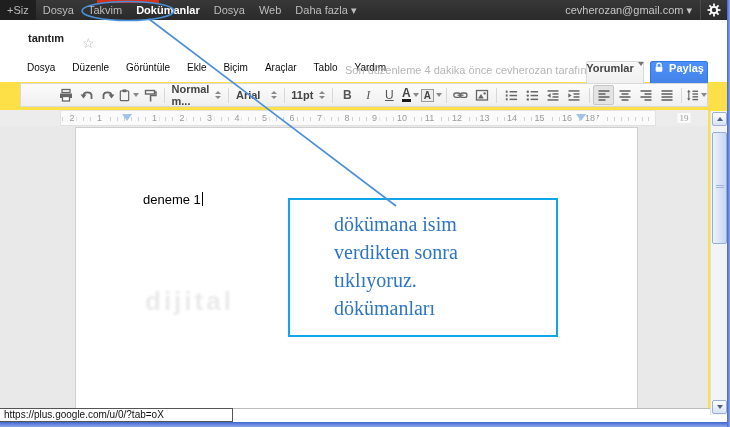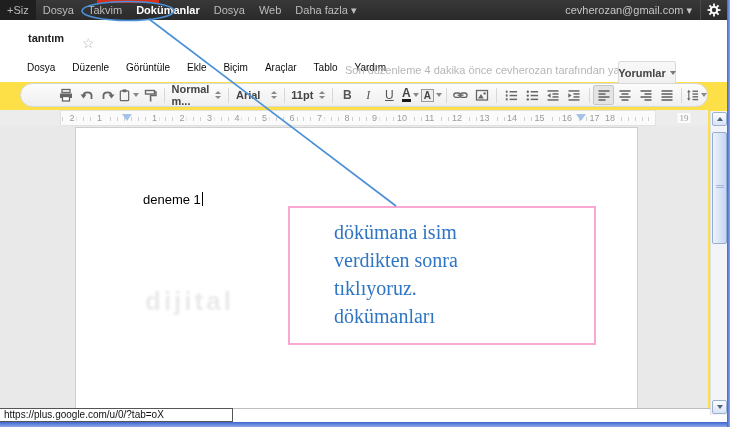--- a/index.html
+++ b/index.html
@@ -21,31 +21,31 @@
   .red-strip { position:absolute; left:97px; top:0; width:62px; height:3px; background:#d6301d; z-index:8; }
 
   
   .header { position:absolute; left:0; top:20px; width:730px; height:62px; background:#fff; }
   .doc-title { position:absolute; left:28px; top:12px; font-size:11px; font-weight:bold; color:#222; }
   .star { position:absolute; left:82px; top:15px; font-size:14px; color:#b5b5b5; cursor:pointer; }
   .menubar { position:absolute; left:27px; top:42px; display:flex; gap:17px; font-size:10px; color:#0a0a0a; }
   .menu-item { cursor:pointer; }
   .last-edit { position:absolute; left:345px; top:44px; font-size:11px; color:#b6b6b6; }
   .btn { position:absolute; top:41px; height:24px; border-radius:2px; font-size:11px; font-weight:bold;
-         display:flex; align-items:center; justify-content:center; cursor:pointer;margin-left:32px; }
+         display:flex; align-items:flex-start; justify-content:center; cursor:pointer; }
   .comments-btn { left:586px; width:58px; background:linear-gradient(#f8f8f8,#f0f0f0);
                   border:1px solid #dadada; color:#444; gap:4px; }
   .caret-down { width:0; height:0; border-left:3px solid transparent; border-right:3px solid transparent;
                 border-top:4px solid #777; display:inline-block; }
   .share-btn { left:650px; width:58px; background:linear-gradient(#4d90fe,#4382e6);
                border:1px solid #3079ed; color:#fff; gap:5px; }
 
   
   .toolbar { position:absolute; left:20px; top:83px; width:688px; height:24px;
-             border:1px solid #d9d9d9; border-radius:12px; background:linear-gradient(#fcfcfc,#efefef);
+             border:1px solid #d9d9d9; border-radius:0; background:linear-gradient(#fcfcfc,#efefef);
              display:flex; align-items:center; padding-left:34px; }
   .tbtn { height:20px; min-width:21px; display:flex; align-items:center; justify-content:center;
           border-radius:2px; color:#555; cursor:pointer; font-size:12px; }
   .tbtn.pressed { background:#e4e4e4; border:1px solid #c6c6c6; }
   .tsep { width:1px; height:15px; background:#d8d8d8; margin:0 4px; }
   .tdrop { display:flex; align-items:center; gap:6px; font-size:11px; font-weight:bold; color:#444;
            cursor:pointer; padding:0 3px; }
   .spin { display:inline-flex; flex-direction:column; gap:2px; }
   .spin i { display:block; width:0; height:0; border-left:3px solid transparent; border-right:3px solid transparent; }
   .spin .up { border-bottom:3px solid #888; }
@@ -72,22 +72,22 @@
   
   .canvas { position:absolute; left:0; top:126px; width:708px; height:282px; background:#e9e9e9; }
   .page { position:absolute; left:75px; top:1px; width:563px; height:281px; background:#fff;
           border:1px solid #cfcfcf; border-bottom:none; cursor:text; }
   .doc-text { position:absolute; left:67px; top:64px; font-size:13px; color:#000; }
   .cursor { display:inline-block; width:1px; height:14px; background:#000; vertical-align:-2px; margin-left:1px; }
   .watermark { position:absolute; left:145px; top:160px; font-size:26px; font-weight:bold;
                color:rgba(90,90,90,0.13); letter-spacing:3px; filter:blur(1px); }
 
   
-  .note-box { position:absolute; left:288px; top:206px; width:308px; height:139px;
-              border:2px solid #f9a8d4; background:transparent; padding:10px 0 0 44px; z-index:25; }
+  .note-box { position:absolute; left:288px; top:198px; width:270px; height:139px;
+              border:2px solid #0ea5e9; background:transparent; padding:10px 0 0 44px; z-index:25; }
   .note-line { font-family:"Liberation Serif", serif; font-size:20px; line-height:28px; color:#2e75c3; }
 
   .overlay { position:absolute; left:0; top:0; width:730px; height:427px; z-index:30; pointer-events:none; }
 
   
   .scrollbar { position:absolute; left:710px; top:111px; width:17px; height:304px;
                background:#f3f4f8; border-left:1px solid #e1e1e1; z-index:10; }
   .sb-btn { position:absolute; left:1px; width:15px; height:14px; border:1px solid #9ab0d4; border-radius:2px;
             background:linear-gradient(#fdfdfd,#d9e3f5); display:flex; align-items:center; justify-content:center;
             cursor:pointer; }
@@ -160,20 +160,27 @@
         <span class="menu-item">Ekle</span>
         <span class="menu-item">Biçim</span>
         <span class="menu-item">Araçlar</span>
         <span class="menu-item">Tablo</span>
         <span class="menu-item">Yardım</span>
       </div>
     <span class="last-edit">Son düzenleme 4 dakika önce cevherozan tarafından yapıldı</span>
     <div class="btn comments-btn">
       <span>Yorumlar</span>
       <span class="caret-down"></span>
+    </div>
+    <div class="btn share-btn">
+      <svg class="ic" width="10" height="11" viewBox="0 0 12 13">
+        <path d="M3.4 5.5 V3.8 a2.6 2.6 0 0 1 5.2 0 V5.5" stroke="#fff" fill="none" stroke-width="1.6"></path>
+        <rect x="2" y="5.5" width="8" height="6" rx="1" fill="#fff"></rect>
+      </svg>
+      <span>Paylaş</span>
     </div>
   </div>
 
   <div class="toolbar">
     <span class="tbtn">
       <svg class="ic" width="14" height="14" viewBox="0 0 14 14">
         <rect x="3" y="1.5" width="8" height="3" fill="none" stroke="#666" stroke-width="1.3"></rect>
         <rect x="1" y="5.5" width="12" height="4.5" fill="#666"></rect>
         <rect x="3.5" y="8.5" width="7" height="4.5" fill="#fff" stroke="#666" stroke-width="1.3"></rect>
       </svg>
@@ -358,21 +365,21 @@
         <span class="ruler-num" style="left: 347px;">8</span>
         <span class="ruler-num" style="left: 374.5px;">9</span>
         <span class="ruler-num" style="left: 402px;">10</span>
         <span class="ruler-num" style="left: 429.5px;">11</span>
         <span class="ruler-num" style="left: 457px;">12</span>
         <span class="ruler-num" style="left: 484.5px;">13</span>
         <span class="ruler-num" style="left: 512px;">14</span>
         <span class="ruler-num" style="left: 539.5px;">15</span>
         <span class="ruler-num" style="left: 567px;">16</span>
         <span class="ruler-num" style="left: 594.5px;">17</span>
-        <span class="ruler-num" style="left: 610px; text-align: right;">18</span>
+        <span class="ruler-num" style="left: 590px; text-align: right;">18</span>
         <span class="ruler-num" style="left: 684px; font-family: Liberation Serif, serif;">19</span>
       </div>
     <div class="ruler-marker" style="left:122px;"></div>
     <div class="ruler-marker" style="left:576px;"></div>
   </div>
 
   <div class="canvas">
     <div class="page">
       <span class="doc-text">
         <span>deneme 1</span><span class="cursor"></span>

